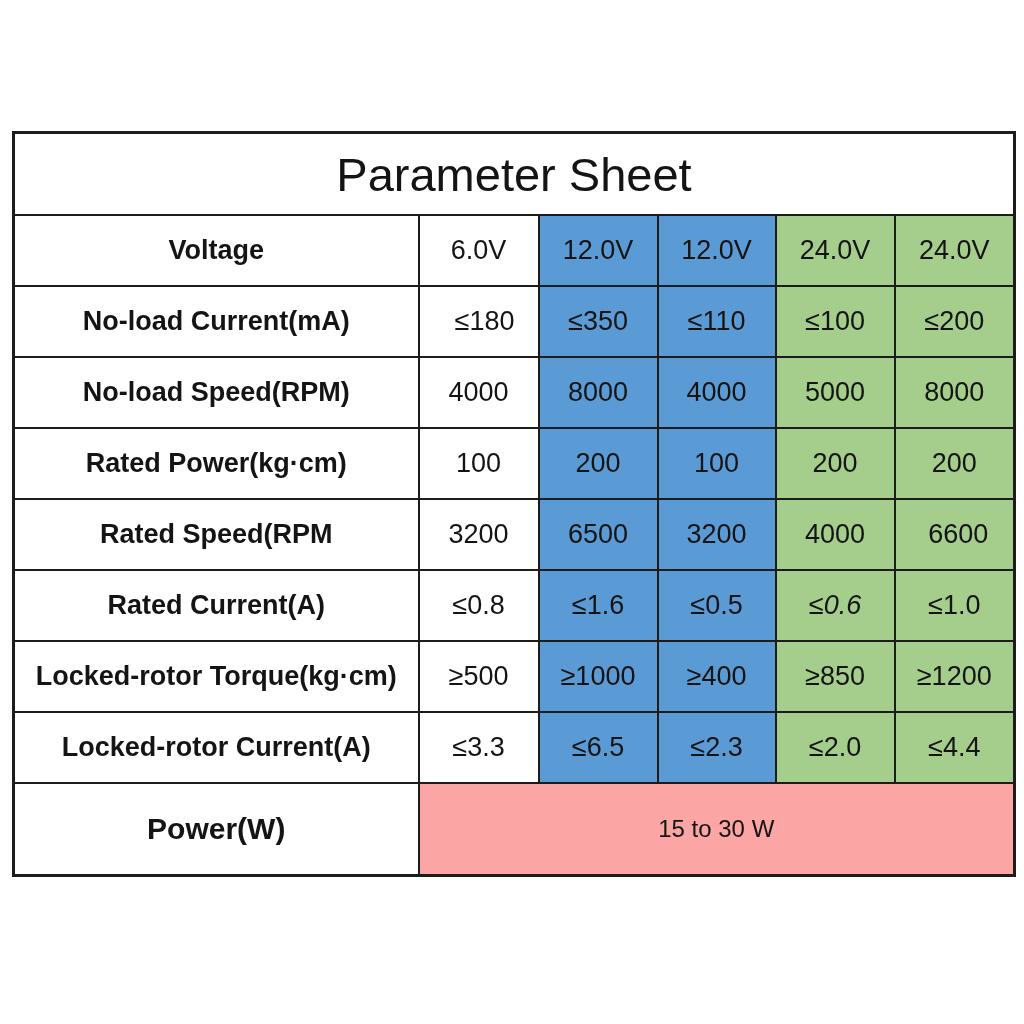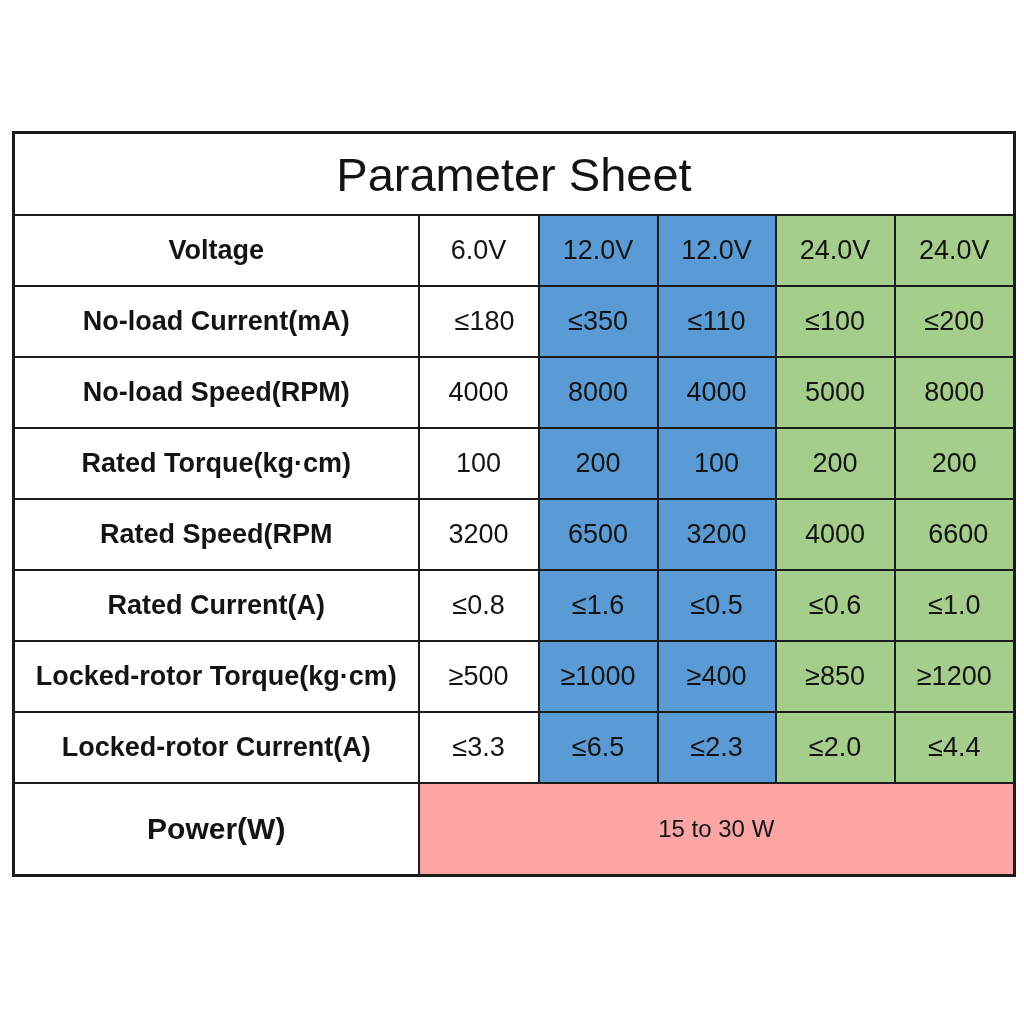--- a/index.html
+++ b/index.html
@@ -78,41 +78,41 @@
         </tr>
         <tr>
           <td class="label-cell" style="background: rgb(255, 255, 255);">No-load Speed(RPM)</td>
           <td class="value-cell" style="background: rgb(255, 255, 255);">4000</td>
           <td class="value-cell" style="background: rgb(91, 155, 213);">8000</td>
           <td class="value-cell" style="background: rgb(91, 155, 213);">4000</td>
           <td class="value-cell" style="background: rgb(165, 206, 140);">5000</td>
           <td class="value-cell" style="background: rgb(165, 206, 140);">8000</td>
         </tr>
         <tr>
-          <td class="label-cell" style="background: rgb(255, 255, 255);">Rated Torque(kg·cm)</td>
+          <td class="label-cell" style="background: rgb(255, 255, 255);">Rated Power(kg·cm)</td>
           <td class="value-cell" style="background: rgb(255, 255, 255);">100</td>
           <td class="value-cell" style="background: rgb(91, 155, 213);">200</td>
           <td class="value-cell" style="background: rgb(91, 155, 213);">100</td>
           <td class="value-cell" style="background: rgb(165, 206, 140);">200</td>
           <td class="value-cell" style="background: rgb(165, 206, 140);">200</td>
         </tr>
         <tr>
           <td class="label-cell" style="background: rgb(255, 255, 255);">Rated Speed(RPM</td>
           <td class="value-cell" style="background: rgb(255, 255, 255);">3200</td>
           <td class="value-cell" style="background: rgb(91, 155, 213);">6500</td>
           <td class="value-cell" style="background: rgb(91, 155, 213);">3200</td>
           <td class="value-cell" style="background: rgb(165, 206, 140);">4000</td>
           <td class="value-cell" style="background: rgb(165, 206, 140); padding-left: 8px;">6600</td>
         </tr>
         <tr>
           <td class="label-cell" style="background: rgb(255, 255, 255);">Rated Current(A)</td>
           <td class="value-cell" style="background: rgb(255, 255, 255);">≤0.8</td>
           <td class="value-cell" style="background: rgb(91, 155, 213);">≤1.6</td>
           <td class="value-cell" style="background: rgb(91, 155, 213);">≤0.5</td>
-          <td class="value-cell" style="background: rgb(165, 206, 140);">≤0.6</td>
+          <td class="value-cell" style="background: rgb(165, 206, 140); font-style: italic;">≤0.6</td>
           <td class="value-cell" style="background: rgb(165, 206, 140);">≤1.0</td>
         </tr>
         <tr>
           <td class="label-cell" style="background: rgb(255, 255, 255);">Locked-rotor Torque(kg·cm)</td>
           <td class="value-cell" style="background: rgb(255, 255, 255);">≥500</td>
           <td class="value-cell" style="background: rgb(91, 155, 213);">≥1000</td>
           <td class="value-cell" style="background: rgb(91, 155, 213);">≥400</td>
           <td class="value-cell" style="background: rgb(165, 206, 140);">≥850</td>
           <td class="value-cell" style="background: rgb(165, 206, 140);">≥1200</td>
         </tr>

